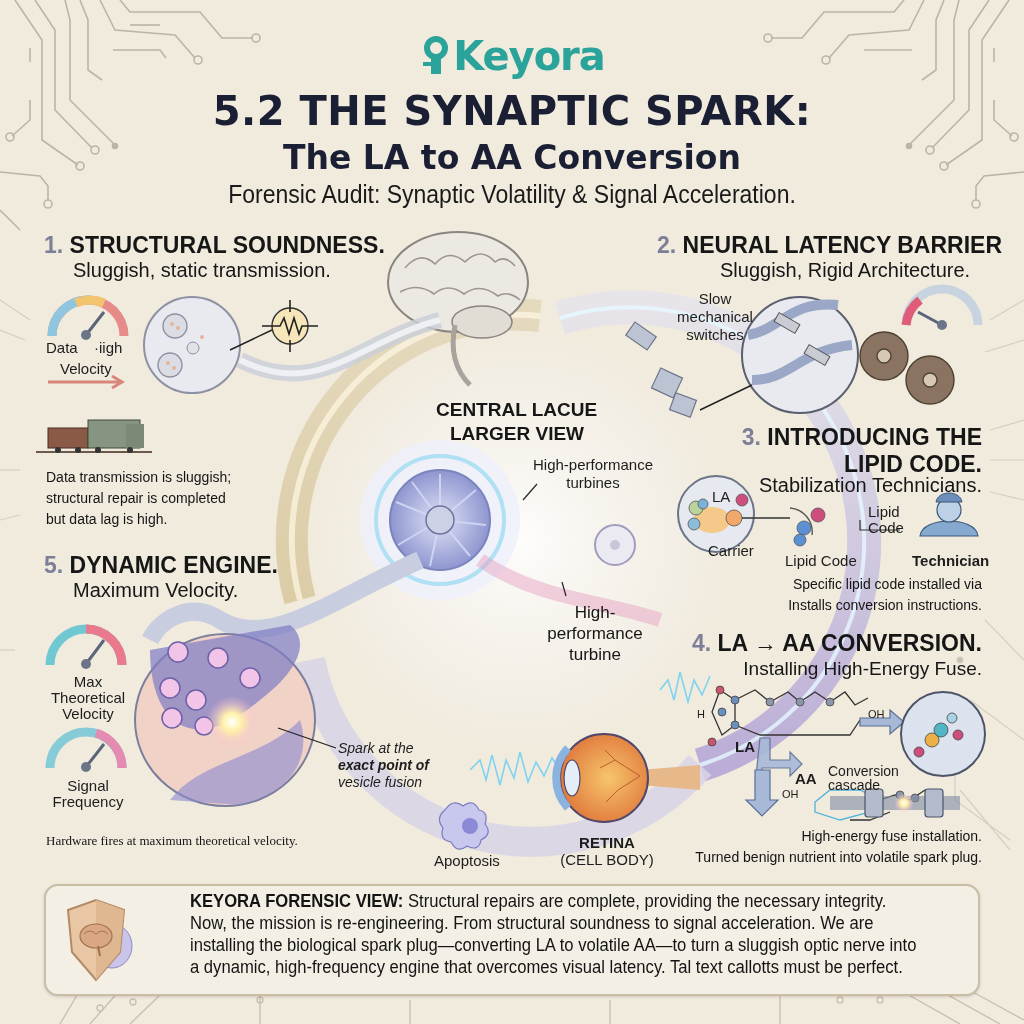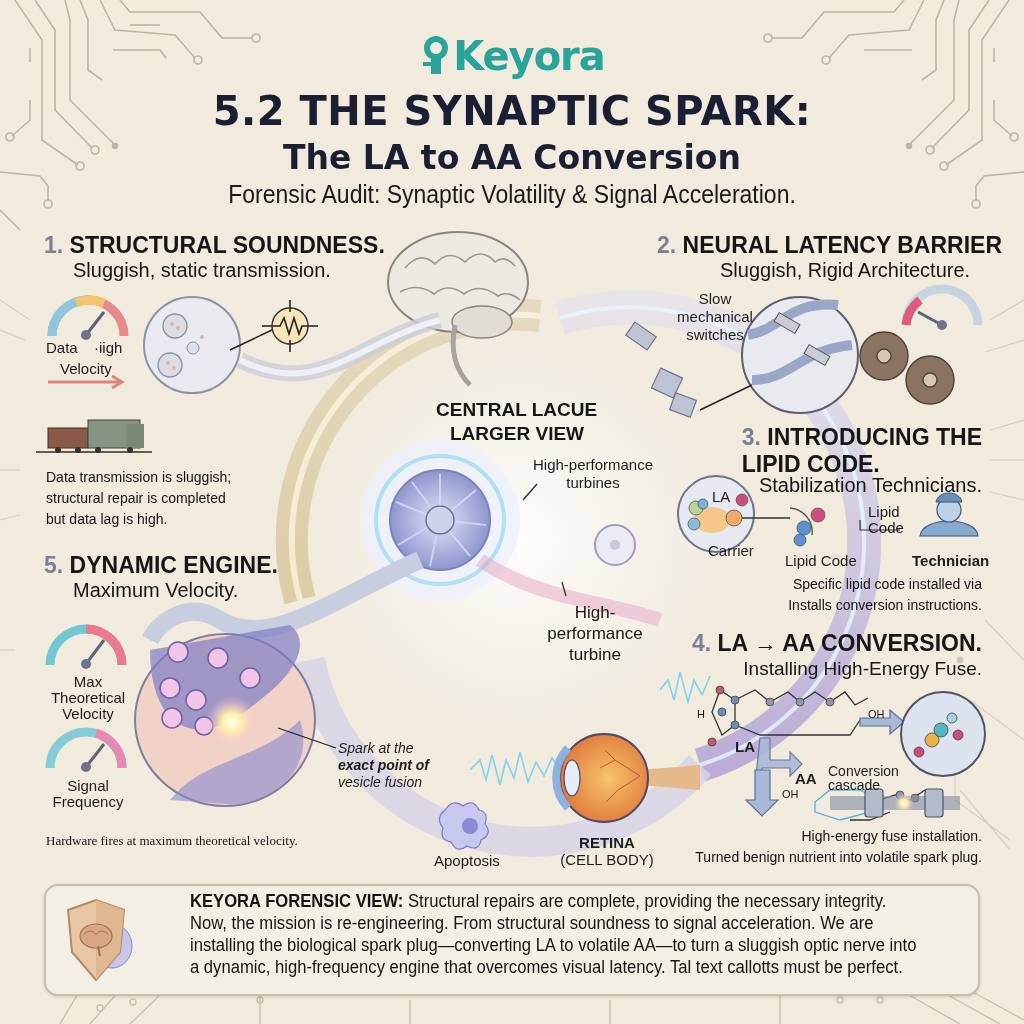--- a/index.html
+++ b/index.html
@@ -388,21 +388,21 @@
 <div class="abs lbl" style="left:518px;top:456px;width:150px;text-align:center;">
   <div>High-performance</div>
   <div>turbines</div>
 </div>
 <div class="abs" style="left:540px;top:602px;width:110px;text-align:center;font-size:17px;line-height:21px;">
   <div>High-</div>
   <div>performance</div>
   <div>turbine</div>
 </div>
 
-<div class="abs sec-h" style="right:42px;top:424px;line-height:27px;">
+<div class="abs sec-h" style="right:42px;top:424px;text-align:right;line-height:27px;">
   <div><span class="num">3.</span> <span>INTRODUCING THE</span></div>
   <div>LIPID CODE.</div>
 </div>
 <div class="abs sec-sub" style="right:42px;top:474px;">Stabilization Technicians.</div>
 <div class="abs lbl" style="left:712px;top:488px;">LA</div>
 <div class="abs lbl" style="left:708px;top:542px;">Carrier</div>
 <div class="abs lbl" style="left:785px;top:552px;">Lipid Code</div>
 <div class="abs lbl" style="left:868px;top:504px;line-height:16px;">
   <div>Lipid</div>
   <div>Code</div>

